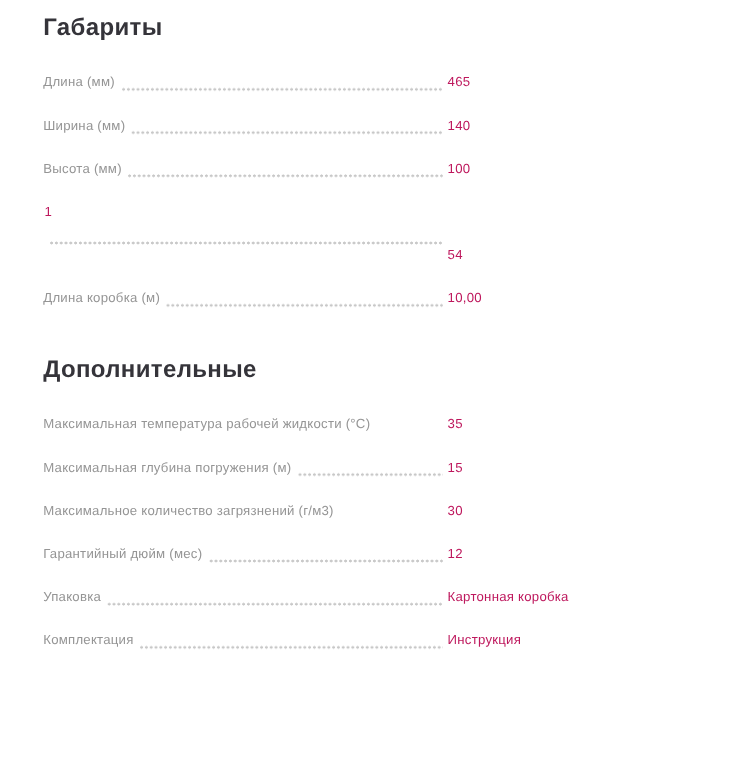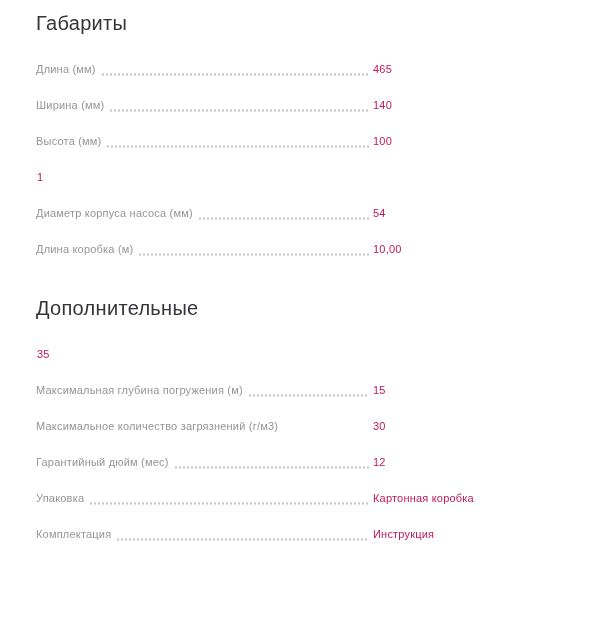--- a/index.html
+++ b/index.html
@@ -9,21 +9,21 @@
     height: 636px;
     overflow: hidden;
     font-family: "Liberation Sans", sans-serif;
     -webkit-font-smoothing: antialiased;
   }
   .page { padding: 9px 16px 0 36px; }
   .section { margin-bottom: 32px; }
   .section-title {
     font-size: 20px;
     line-height: 28px;
-    font-weight: 400;
+    font-weight: 700;
     letter-spacing: 0.3px;
     color: #35343a;
     margin-bottom: 20px;
   }
   .row {
     display: flex;
     align-items: flex-start;
     font-size: 11px;
     line-height: 25px;
     margin-bottom: 11px;
@@ -85,39 +85,42 @@
       </div>
       <span class="spec-value">100</span>
     </div>
 
     <div class="row">
       <span class="spec-value">1</span>
     </div>
 
     <div class="row">
       <div class="row-left">
-        <span class="spec-label">Диаметр корпуса насоса (мм)</span>
         <span class="dots"></span>
       </div>
       <span class="spec-value">54</span>
     </div>
 
     <div class="row">
       <div class="row-left">
         <span class="spec-label">Длина коробка (м)</span>
         <span class="dots"></span>
       </div>
       <span class="spec-value">10,00</span>
     </div>
   </div>
 
   <div class="section">
     <h2 class="section-title">Дополнительные</h2>
 
     <div class="row no-dots">
+      <div class="row-left">
+        <span class="spec-label">Максимальная температура рабочей жидкости (°С)</span>
+
+      </div>
       <span class="spec-value">35</span>
     </div>
 
     <div class="row">
       <div class="row-left">
         <span class="spec-label">Максимальная глубина погружения (м)</span>
         <span class="dots"></span>
       </div>
       <span class="spec-value">15</span>
     </div>

